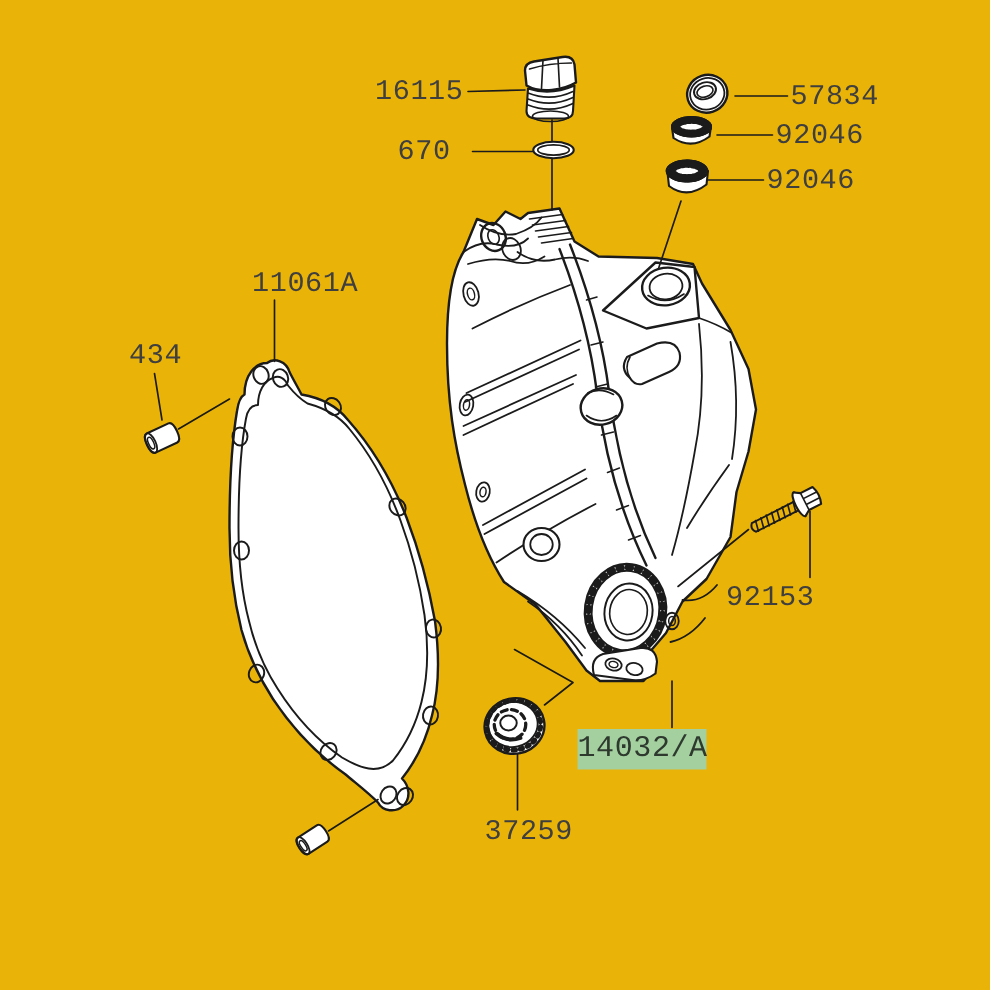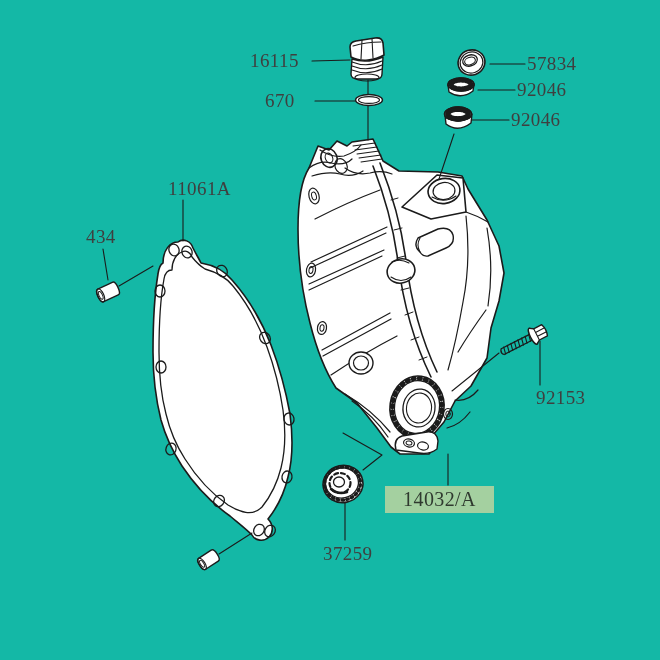--- a/index.html
+++ b/index.html
@@ -1,17 +1,17 @@
 <!DOCTYPE html>
 <html><head>
 <meta charset="utf-8">
 <style>
   html,body{margin:0;padding:0;background:#ffffff;}
-  .canvas{position:relative;width:660px;height:660px;background:#14b8a6;overflow:hidden;
-          font-family:Liberation Serif, serif;}
+  .canvas{position:relative;width:660px;height:660px;background:#eab308;overflow:hidden;
+          font-family:Liberation Mono, monospace;}
   .canvas svg{position:absolute;left:0;top:0;}
   .lbl{position:absolute;font-size:19px;color:#3f3f3f;letter-spacing:.4px;white-space:nowrap;
        line-height:22px;}
   .lbl-highlight{text-align:center;font-size:20px;color:#2f3a2f;line-height:27px;}
 </style>
 </head>
 <body>
 
 <div class="canvas">
 
@@ -207,17 +207,17 @@
   </g>
 </svg>
 
 <div class="lbl" style="left:250px;top:50px">16115</div>
 <div class="lbl" style="left:265px;top:90px">670</div>
 <div class="lbl" style="left:527px;top:53px">57834</div>
 <div class="lbl" style="left:517px;top:79px">92046</div>
 <div class="lbl" style="left:511px;top:109px">92046</div>
 <div class="lbl" style="left:168px;top:178px">11061A</div>
 <div class="lbl" style="left:86px;top:226px">434</div>
-<div class="lbl" style="left:536px;top:387px">92153</div>
-<div class="lbl lbl-highlight" style="left: 385px; top: 486px; width: 109px; height: 27px; background-color: rgb(164, 208, 160);">14032/A</div>
+<div class="lbl" style="left:484px;top:387px">92153</div>
+<div class="lbl lbl-highlight" style="left: 385px; top: 486px; width: 86px; height: 27px; background-color: rgb(164, 208, 160);">14032/A</div>
 <div class="lbl" style="left:323px;top:543px">37259</div>
 
 </div>
 
 </body></html>

